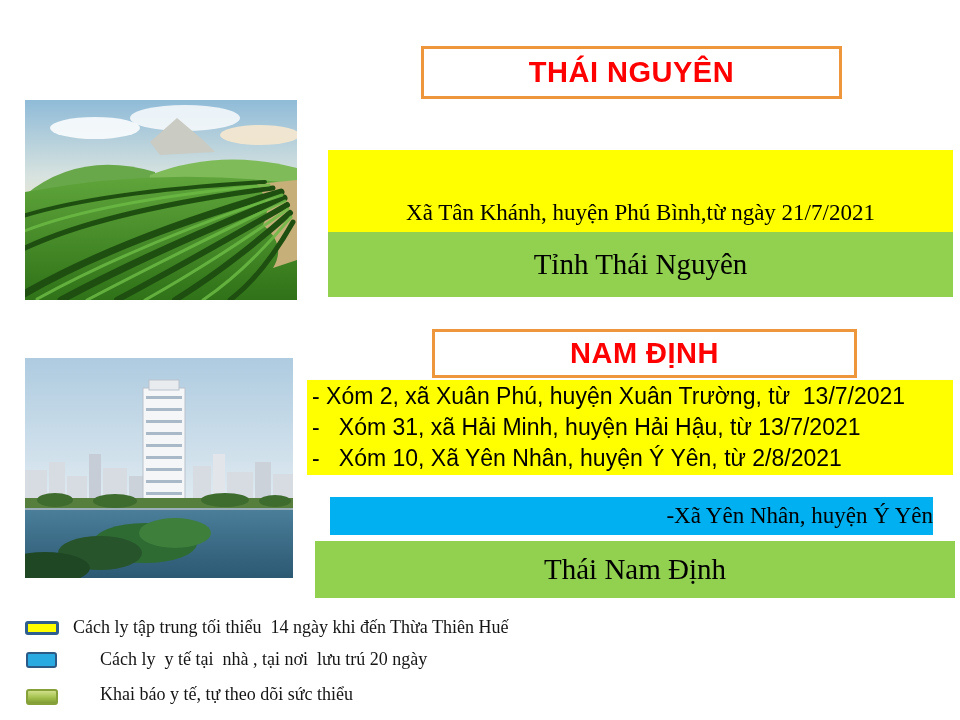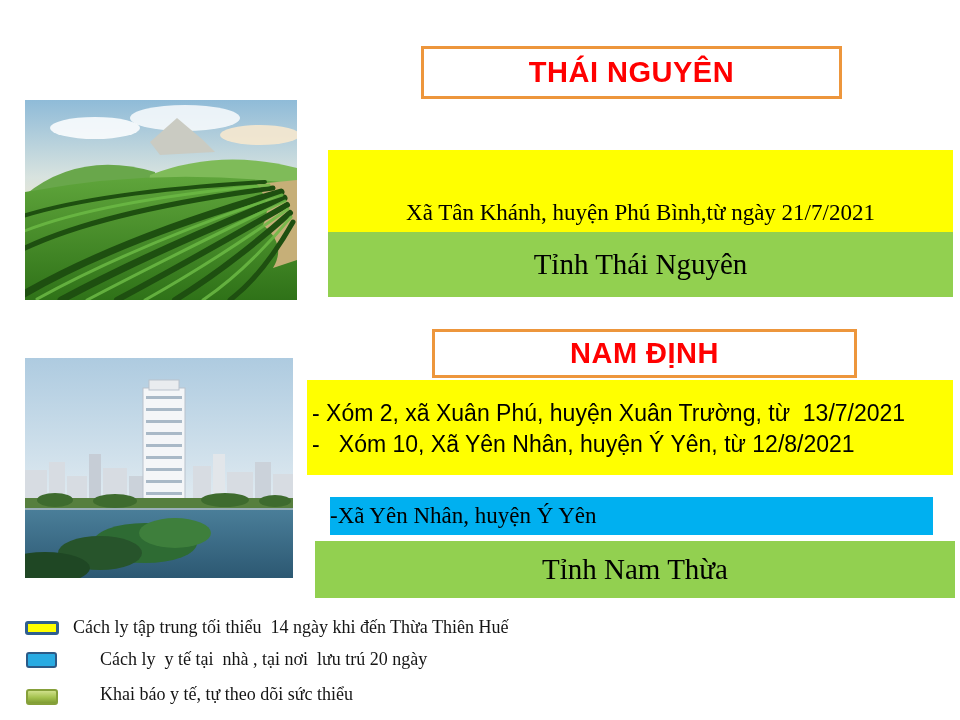--- a/index.html
+++ b/index.html
@@ -11,29 +11,29 @@
   .titlebox{background:#ffffff;border:3px solid #ED963C;display:flex;align-items:center;justify-content:center;}
   .titlebox span{font-family:"Liberation Sans", sans-serif;font-weight:bold;font-size:29px;color:#FF0000;letter-spacing:0.5px;}
   .t1{left:421px;top:46px;width:421px;height:53px;}
   .t2{left:432px;top:329px;width:425px;height:49px;}
 
   
   .yellowbox{background:#FFFF00;}
   .y1{left:328px;top:102px;width:625px;height:126px;display:flex;flex-direction:row;align-items:center;justify-content:center;
       font-size:23px;color:#000;line-height:1.55;text-align:center;margin-top:48px;}
   .y2{left:307px;top:380px;width:646px;height:95px;font-family:"Liberation Sans", sans-serif;
-      font-size:23px;color:#000;line-height:31px;padding:18px 0 0 5px;}
+      font-size:23px;color:#000;line-height:31px;padding:1px 0 0 5px;}
   .y2 div{white-space:pre-wrap;}
 
   .greenbox{background:#92D050;display:flex;align-items:center;justify-content:center;
             font-size:29px;color:#000;}
   .g1{left:328px;top:232px;width:625px;height:65px;}
   .g2{left:315px;top:541px;width:640px;height:57px;}
 
-  .bluebox{background:#00B0F0;display:flex;align-items:center;justify-content:flex-start;
+  .bluebox{background:#00B0F0;display:flex;align-items:center;justify-content:flex-end;
            font-size:23px;color:#000;}
   .b1{left:330px;top:497px;width:603px;height:38px;}
 
   
   .photo{display:block;}
   .tea{left:25px;top:100px;width:272px;height:200px;}
   .city{left:25px;top:358px;width:268px;height:220px;}
 
   
   .legend-label{font-family:"Liberation Serif", serif;font-weight:normal;font-size:18px;color:#151515;white-space:pre-wrap;}
@@ -154,29 +154,30 @@
     <rect x="0" y="150" width="268" height="3" fill="#9AAFB9"></rect>
     <rect x="0" y="152" width="268" height="68" fill="url(#water2)"></rect>
     <ellipse cx="120" cy="185" rx="52" ry="20" fill="#2E6B33"></ellipse>
     <ellipse cx="150" cy="175" rx="36" ry="15" fill="#3E7F3C"></ellipse>
     <ellipse cx="75" cy="195" rx="42" ry="17" fill="#27542B"></ellipse>
     <ellipse cx="20" cy="210" rx="45" ry="16" fill="#1F4724"></ellipse>
   </svg>
 
   <div class="abs yellowbox y2">
     <div>- Xóm 2, xã Xuân Phú, huyện Xuân Trường, từ  13/7/2021</div>
-    <div>-   Xóm 10, Xã Yên Nhân, huyện Ý Yên, từ 12/8/2021</div>
+    <div>-   Xóm 31, xã Hải Minh, huyện Hải Hậu, từ 13/7/2021</div>
+    <div>-   Xóm 10, Xã Yên Nhân, huyện Ý Yên, từ 2/8/2021</div>
   </div>
 
   <div class="abs bluebox b1">
     <span>-Xã Yên Nhân, huyện Ý Yên</span>
   </div>
 
   <div class="abs greenbox g2">
-    <span>Tỉnh Nam Thừa</span>
+    <span>Thái Nam Định</span>
   </div>
 
   <div class="abs sw sw1"></div>
   <div class="abs legend-label ll1">Cách ly tập trung tối thiểu  14 ngày khi đến Thừa Thiên Huế</div>
 
   <div class="abs sw sw2"></div>
   <div class="abs legend-label ll2">Cách ly  y tế tại  nhà , tại nơi  lưu trú 20 ngày</div>
 
   <div class="abs sw sw3"></div>
   <div class="abs legend-label ll3">Khai báo y tế, tự theo dõi sức thiểu</div>

